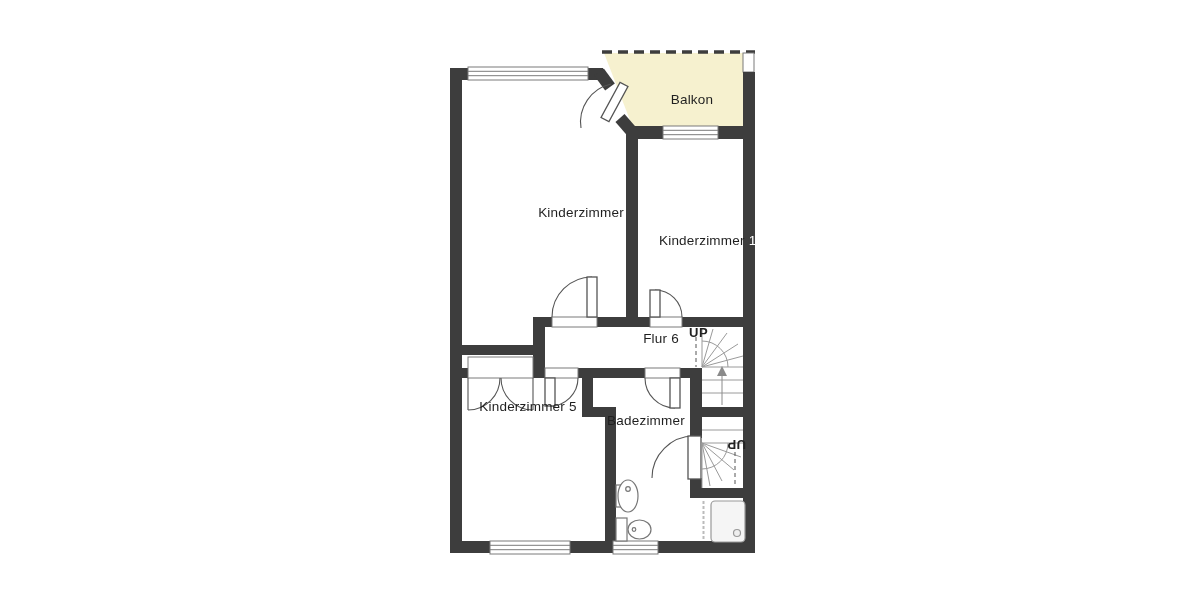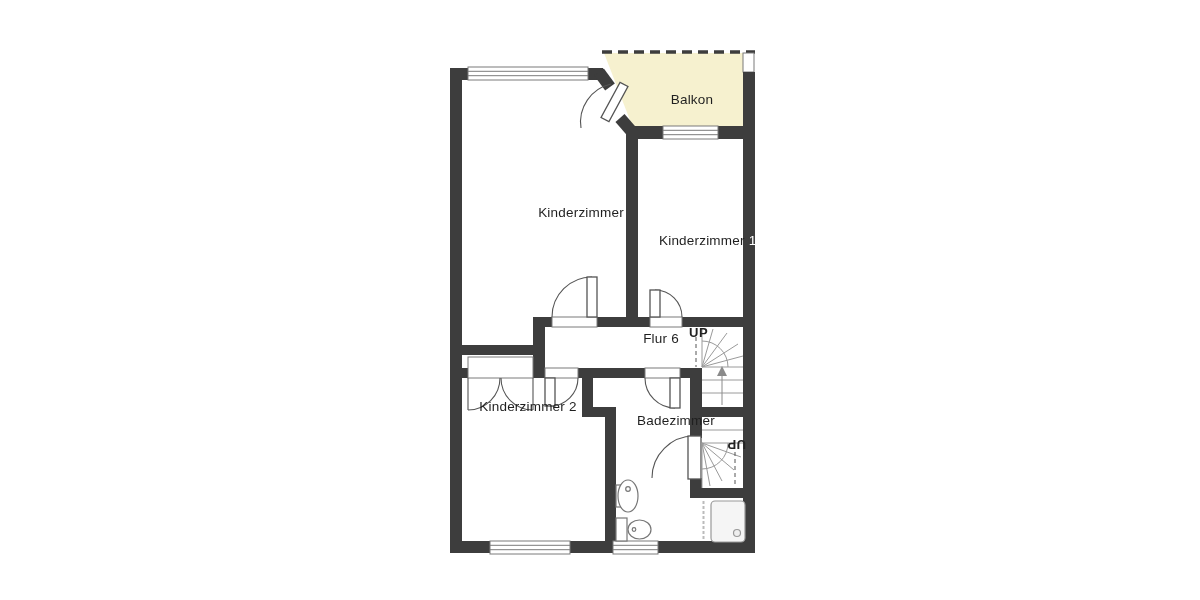--- a/index.html
+++ b/index.html
@@ -187,21 +187,21 @@
   <div class="room-label centered" style="left:692px;top:92px;">Balkon</div>
 
   <div class="room-label centered" style="left:581px;top:205px;">Kinderzimmer</div>
 
   <div class="room-label" style="left:659px;top:233px;">
     <span>Kinderzimmer</span><span class="num-white">1</span>
   </div>
 
   <div class="room-label centered" style="left:661px;top:331px;">Flur 6</div>
 
-  <div class="room-label centered" style="left:528px;top:399px;">Kinderzimmer 2</div>
-
-  <div class="room-label centered" style="left:676px;top:413px;">Badezimmer</div>
+  <div class="room-label centered" style="left:528px;top:399px;">Kinderzimmer 5</div>
+
+  <div class="room-label centered" style="left:646px;top:413px;">Badezimmer</div>
 
   <div class="up-label" style="left:689px;top:325px;">UP</div>
 
   <div class="up-label flipped" style="left:727px;top:437px;">UP</div>
 
 </div>
 
 </body></html>

